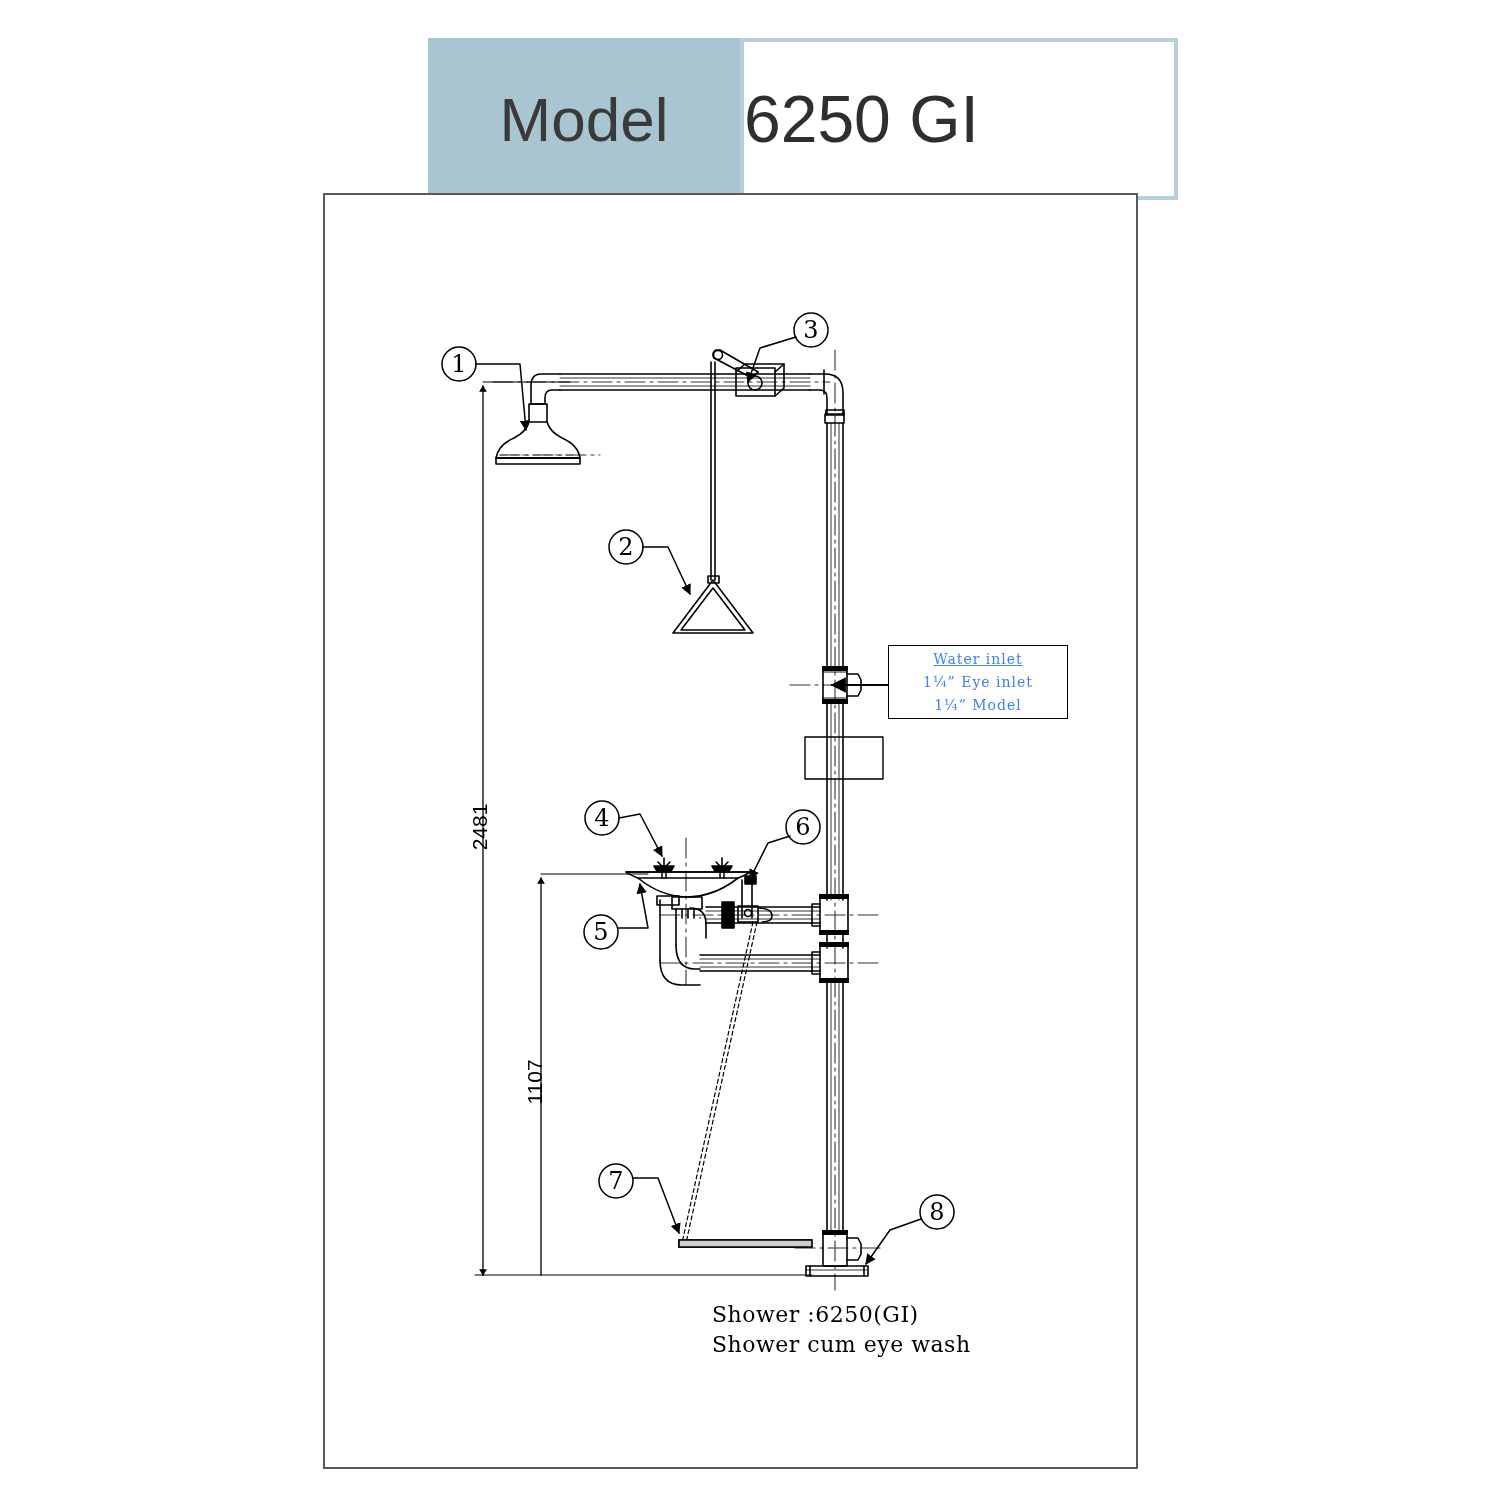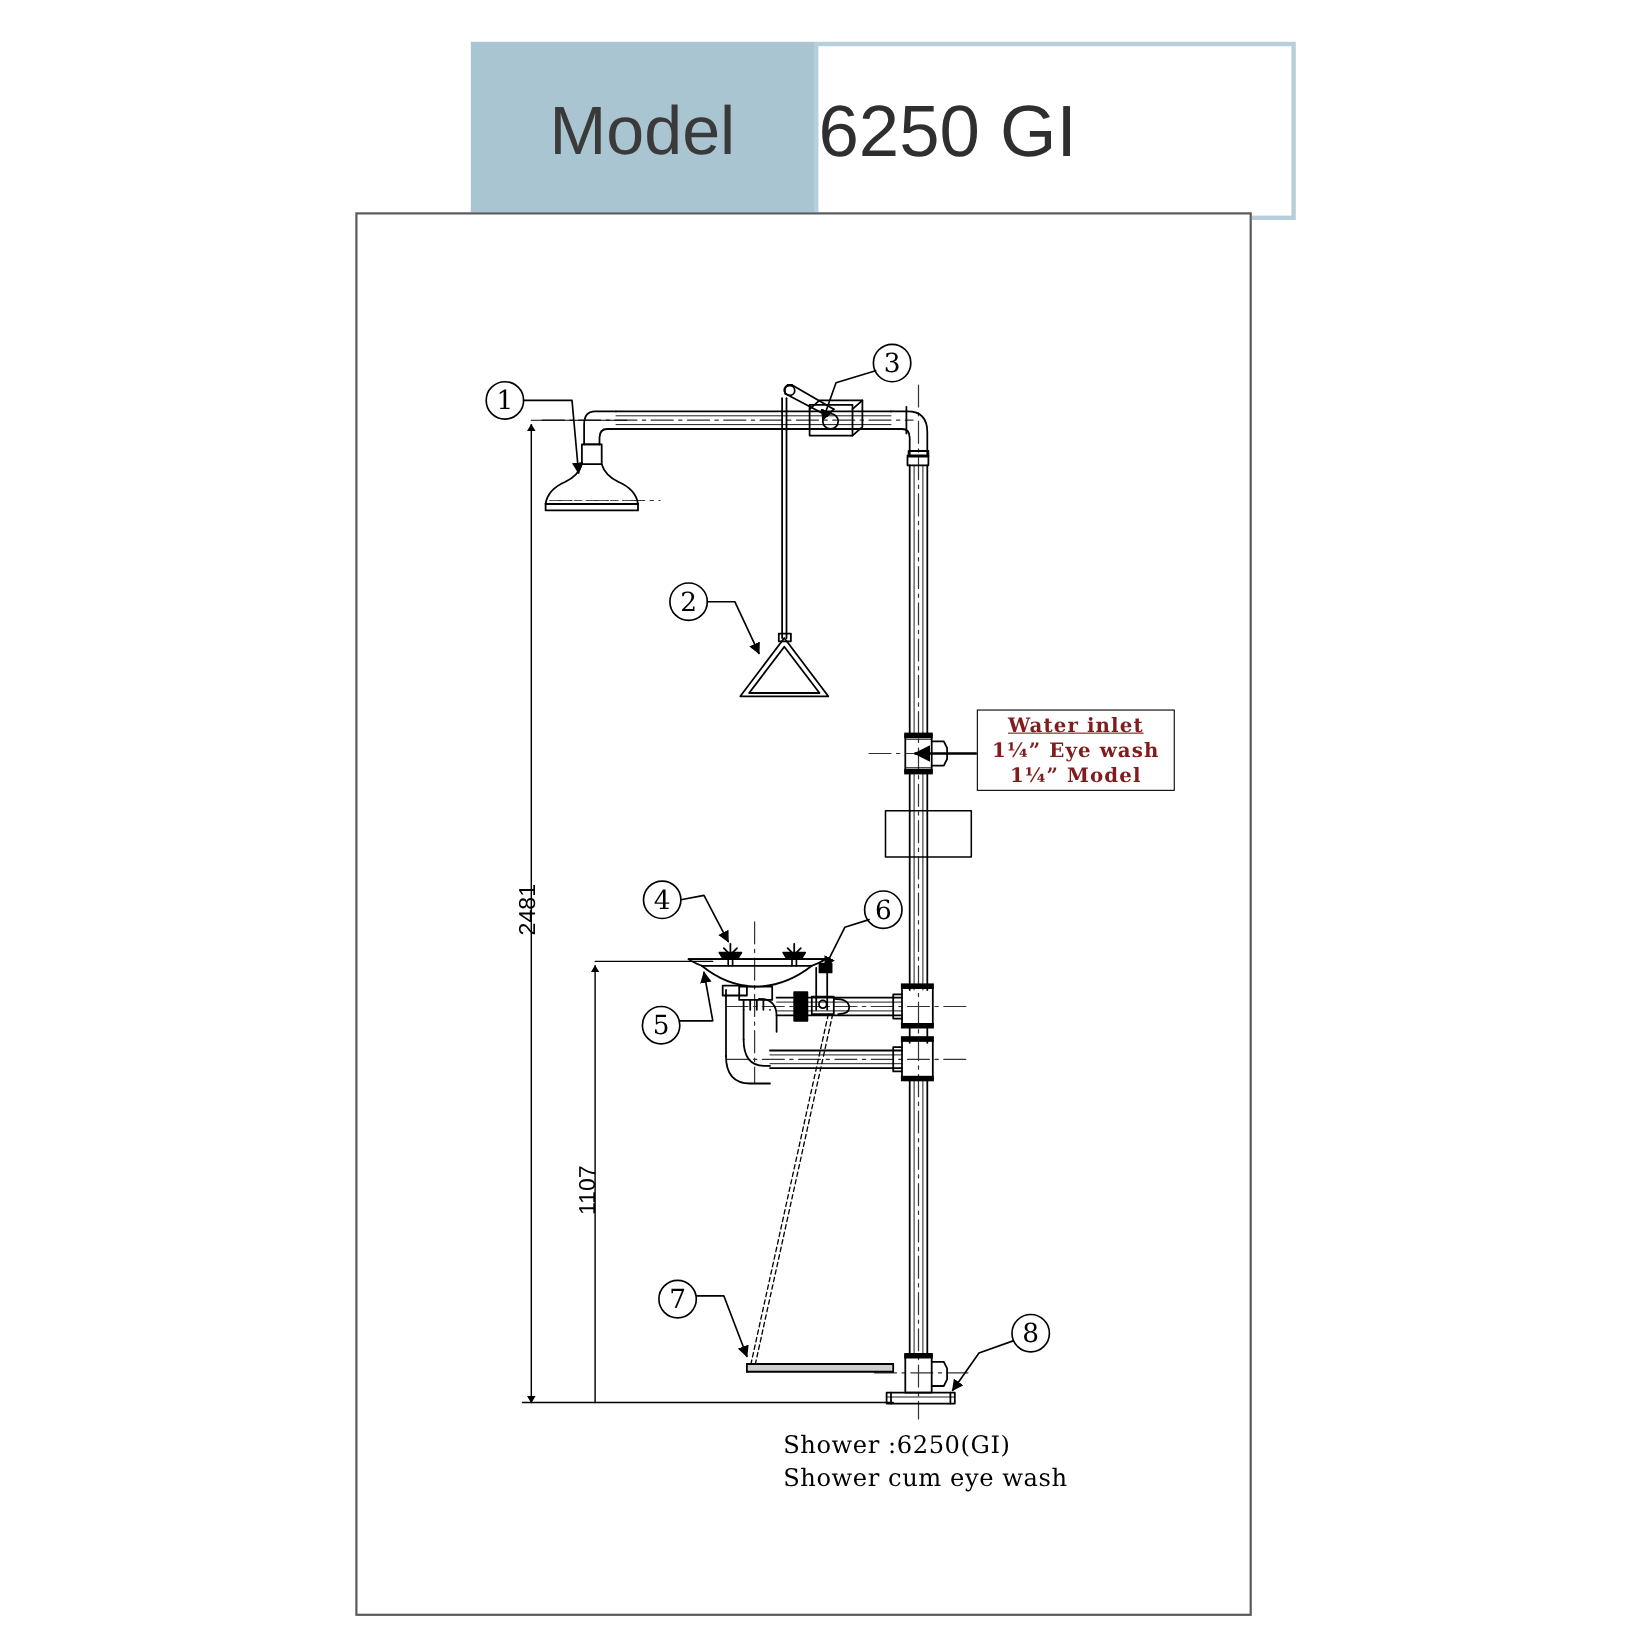--- a/index.html
+++ b/index.html
@@ -81,26 +81,26 @@
     top: 645px;
     width: 180px;
     height: 74px;
     border: 1.5px solid #000;
     box-sizing: border-box;
     background: #ffffff;
     padding-top: 2px;
   }
   #inlet-box .line {
     font-family: "DejaVu Serif", "Liberation Serif", serif;
-    font-size: 18px;
-    font-weight: bold;
+    font-size: 14px;
+    font-weight: normal;
     text-align: center;
     line-height: 23px;
     letter-spacing: 1px;
-    color: #7f1d1d;
+    color: #3b82f6;
   }
   #inlet-box .line.title {
     text-decoration: underline;
   }
   #caption {
     position: absolute;
     left: 712px;
     top: 1300px;
     font-family: "DejaVu Serif", "Liberation Serif", serif;
     font-size: 22px;
@@ -406,21 +406,21 @@
   <div class="callout-num" style="left:584px; top:915px;">5</div>
   <div class="callout-num" style="left:786px; top:810px;">6</div>
   <div class="callout-num" style="left:599px; top:1164px;">7</div>
   <div class="callout-num" style="left:920px; top:1195px;">8</div>
 
   <div class="dim-label" id="dim-2481">2481</div>
   <div class="dim-label" id="dim-1107">1107</div>
 
   <div id="inlet-box">
     <div class="line title">Water inlet</div>
-    <div class="line">1¼”  Eye wash</div>
+    <div class="line">1¼”  Eye inlet</div>
     <div class="line">1¼”  Model</div>
   </div>
 
   <div id="caption">
     <div>Shower :6250(GI)</div>
     <div>Shower cum eye wash</div>
   </div>
 
 </div>
 

